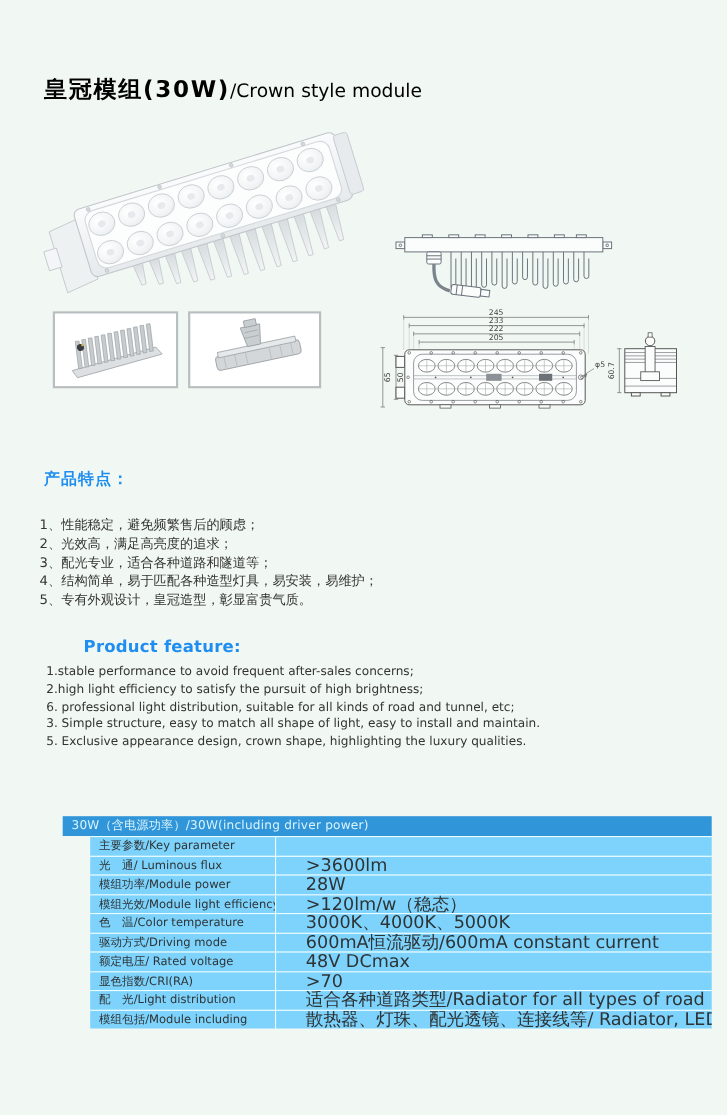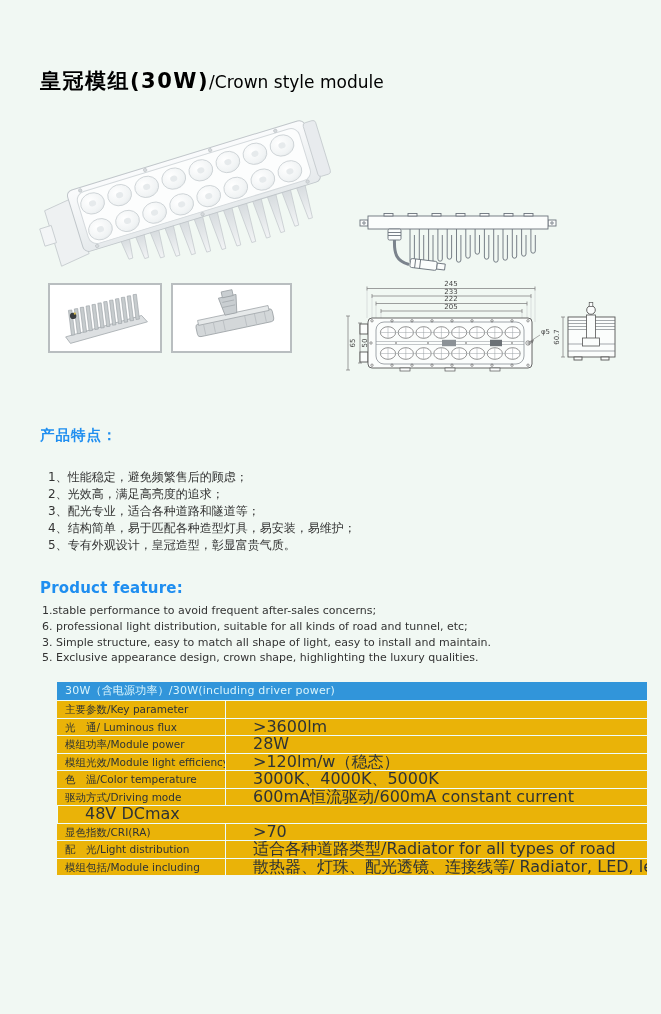--- a/index.html
+++ b/index.html
@@ -18,31 +18,31 @@
   .profile { left:358px; top:203px; width:205px; height:72px; }
   .thumb { top:283px; height:70px; background:#fff; border:2px solid #b9bec0; }
   .thumb1 { left:48px; width:114px; }
   .thumb2 { left:171px; width:121px; }
   .thumb svg { width:100%; height:100%; }
   .techdraw { left:344px; top:278px; width:317px; height:117px; }
 
   
   .feat-head { left:40px; color:#1f8ef0; font-weight:bold; }
   .feat-head-zh { top:426px; font-size:14.5px; letter-spacing:1px; }
-  .feat-head-en { top:579px; font-size:15px; letter-spacing:.2px; }
+  .feat-head-en { top:579px; font-size:15px; letter-spacing:.2px;margin-left:36px; }
   .feat-list { color:#333; }
-  .feat-list-zh { left:48px; top:469px; font-size:12px; }
+  .feat-list-zh { left:36px; top:469px; font-size:12px; }
   .feat-list-zh div { height:17px; line-height:17px; }
   .feat-list-en { left:42px; top:603px; font-size:11px; }
   .feat-list-en div { height:15.8px; line-height:15.8px; }
 
   
-  .spec { left:57px; top:682px; width:590px; font-size:11px; color:#2e3335; }
+  .spec { left:57px; top:742px; width:590px; font-size:11px; color:#2e3335; }
   .spec-header { height:18px; line-height:18px; background:#3195da; color:#d9f4fb; padding-left:8px; font-size:11px; letter-spacing:.2px; }
-  .spec-row { display:flex; height:17.5px; background:#eab308; border-top:1.2px solid #ecfdfe; }
+  .spec-row { display:flex; height:17.5px; background:#7dd3fc; border-top:1.2px solid #ecfdfe;margin-left:25px; }
   .spec-row:first-of-type { border-top:none; }
   .cell-label { width:168px; padding-left:8px; line-height:16.5px; font-size:10.5px; white-space:nowrap; overflow:hidden; }
   .cell-value { flex:1; border-left:1.5px solid #ecfdfe; padding-left:27px; line-height:16.5px; font-size:16px; white-space:nowrap; overflow:hidden; }
 
   svg { display:block; overflow:visible; }
   .dimtext { font-size:7px; fill:#444; }
 </style>
 </head>
 <body>
 
@@ -406,20 +406,21 @@
     <div>1、性能稳定，避免频繁售后的顾虑；</div>
     <div>2、光效高，满足高亮度的追求；</div>
     <div>3、配光专业，适合各种道路和隧道等；</div>
     <div>4、结构简单，易于匹配各种造型灯具，易安装，易维护；</div>
     <div>5、专有外观设计，皇冠造型，彰显富贵气质。</div>
   </div>
 
   <div class="abs feat-head feat-head-en">Product feature:</div>
   <div class="abs feat-list feat-list-en">
     <div>1.stable performance to avoid frequent after-sales concerns;</div>
+    <div>2.high light efficiency to satisfy the pursuit of high brightness;</div>
     <div>6. professional light distribution, suitable for all kinds of road and tunnel, etc;</div>
     <div>3. Simple structure, easy to match all shape of light, easy to install and maintain.</div>
     <div>5. Exclusive appearance design, crown shape, highlighting the luxury qualities.</div>
   </div>
 
   <div class="abs spec">
     <div class="spec-header">30W（含电源功率）/30W(including driver power)</div>
     <div class="spec-row">
       <div class="cell-label">主要参数/Key parameter</div>
       <div class="cell-value"></div>
@@ -438,20 +439,21 @@
     </div>
     <div class="spec-row">
       <div class="cell-label">色　温/Color temperature</div>
       <div class="cell-value">3000K、4000K、5000K</div>
     </div>
     <div class="spec-row">
       <div class="cell-label">驱动方式/Driving mode</div>
       <div class="cell-value">600mA恒流驱动/600mA constant current</div>
     </div>
     <div class="spec-row">
+      <div class="cell-label">额定电压/ Rated voltage</div>
       <div class="cell-value">48V DCmax</div>
     </div>
     <div class="spec-row">
       <div class="cell-label">显色指数/CRI(RA)</div>
       <div class="cell-value">&gt;70</div>
     </div>
     <div class="spec-row">
       <div class="cell-label">配　光/Light distribution</div>
       <div class="cell-value">适合各种道路类型/Radiator for all types of road</div>
     </div>

